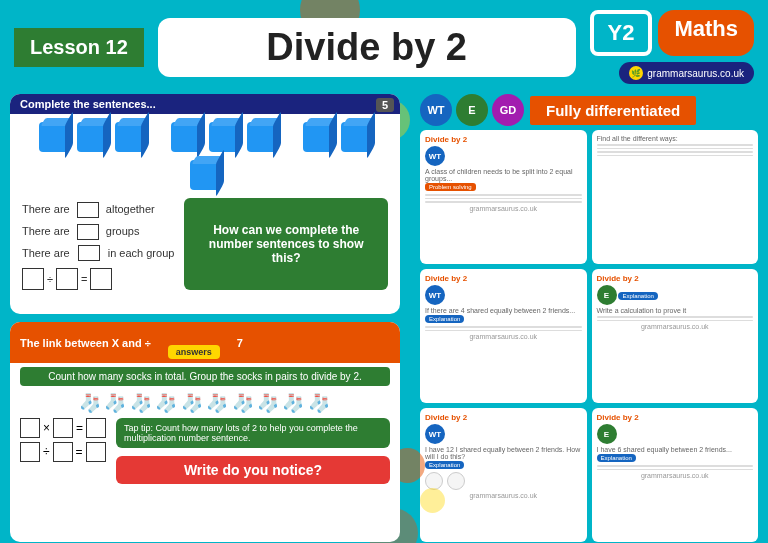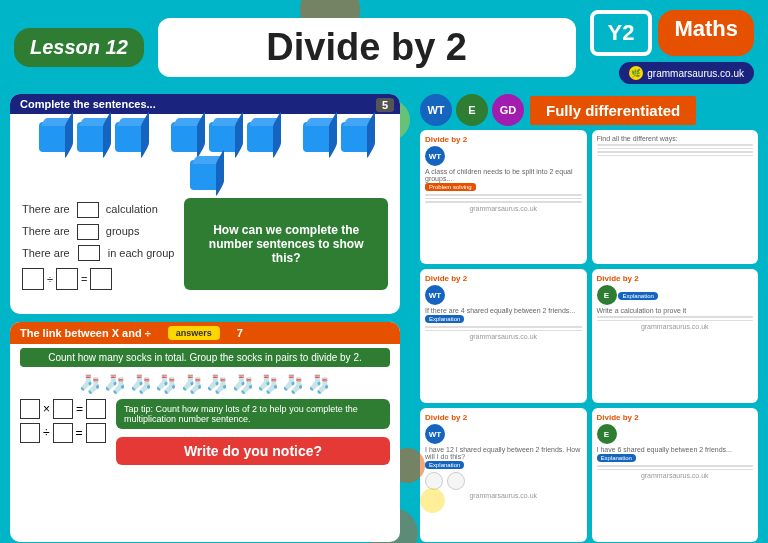--- a/index.html
+++ b/index.html
@@ -27,23 +27,22 @@
       position: relative;
       z-index: 10;
     }
 
     .lesson-badge {
       background-color: #2e7d32;
       color: white;
       font-size: 20px;
       font-weight: bold;
       padding: 8px 16px;
-      border-radius: 16px;
+      border-radius: 0;
       white-space: nowrap;
-      font-style: italic;
     }
 
     .title-box {
       background-color: white;
       border-radius: 12px;
       padding: 8px 30px;
       margin: 0 14px;
       flex: 1;
       text-align: center;
     }
@@ -250,20 +249,21 @@
       gap: 17px;
     }
 
     .answers-btn {
       background: #ffd600;
       color: #333;
       font-size: 9px;
       font-weight: bold;
       padding: 2px 8px;
       border-radius: 4px;
+      margin-top: 19px;
     }
 
     .slide2-body {
       padding: 4px 10px;
     }
 
     .instruction-bar {
       background: #2e7d32;
       color: white;
       font-size: 10px;
@@ -508,21 +508,21 @@
           <div class="cube"></div>
           <div class="cube"></div>
           <div style="width:10px"></div>
           <div class="cube"></div>
           <div class="cube"></div>
           <div class="cube"></div>
         </div>
 
         <div style="display:flex;gap:10px;align-items:stretch;">
           <div class="slide-sentences">
-            <div><span>There are</span> <span class="sentence-box"></span> <span>calculation</span></div>
+            <div><span>There are</span> <span class="sentence-box"></span> <span>altogether</span></div>
             <div><span>There are</span> <span class="sentence-box"></span> <span>groups</span></div>
             <div style="display:flex;align-items:center;gap:4px;">
               <span>There are</span>
               <span class="sentence-box"></span>
               <span>in each group</span>
             </div>
             <div style="margin-top:4px;display:flex;align-items:center;gap:3px;font-size:11px;">
               <span class="eq-box"></span>
               <span>÷</span>
               <span class="eq-box"></span>

